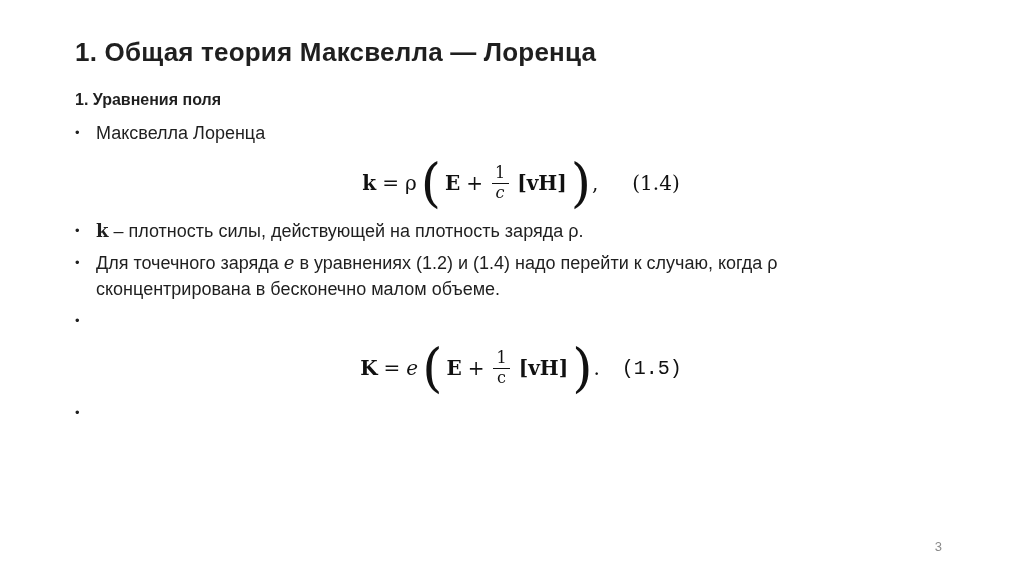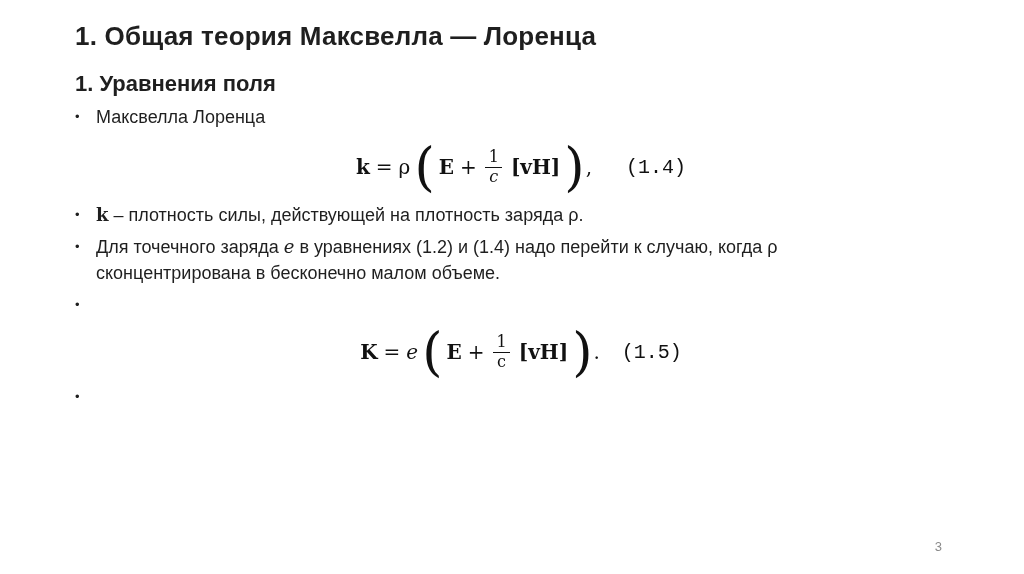--- a/index.html
+++ b/index.html
@@ -1,43 +1,43 @@
 <!DOCTYPE html>
 <html><head>
 <meta charset="utf-8">
 <style>
   html,body{margin:0;padding:0;background:#e9e9e9;font-family:"Liberation Sans",sans-serif;}
   .slide{
     position:relative;width:1024px;height:574px;background:#ffffff;
     color:#1f1f1f;overflow:hidden;margin:0 auto;
   }
-  .content{padding:20px 60px 0 75px;}
+  .content{padding:36px 60px 0 75px;}
   .title{font-size:26px;font-weight:600;line-height:32px;margin:0 0 20px 0;letter-spacing:.2px;}
-  .heading{font-size:22px;font-weight:700;line-height:24px;margin:0 0 8px 0;}
+  .heading{font-size:16px;font-weight:700;line-height:24px;margin:0 0 8px 0;}
   .bullet-row{display:flex;font-size:18px;line-height:26px;margin:0 0 6px 0;}
   .marker{flex:0 0 21px;width:21px;font-size:13px;line-height:26px;color:#1f1f1f;}
   .btext{flex:0 1 auto;max-width:790px;}
   .serif{font-family:"DejaVu Serif",serif;}
   .mbold{font-weight:700;}
   .mital{font-style:italic;}
   
   .formula-row{
     display:flex;align-items:center;justify-content:center;
     font-family:"DejaVu Serif",serif;font-size:20px;color:#111;
   }
   .f14{height:62px;margin:0 0 4px 0;}
   .f15{height:56px;margin:0 0 4px 0;}
   .paren{font-size:52px;font-weight:400;line-height:58px;padding:0 1px;}
   .fel{margin:0 3px;}
   .frac{display:inline-flex;flex-direction:column;align-items:center;
         font-size:16px;line-height:1.15;margin:0 5px;}
   .frac .num{padding:0 4px;}
   .frac .den{border-top:1.4px solid #111;padding:0 4px;}
   .eq-label{font-size:20px;}
-  .gap-wide{margin-left:34px;font-family:Liberation Mono, monospace;}
+  .gap-wide{margin-left:34px;}
   .gap-narrow{margin-left:22px;font-family:Liberation Mono, monospace;}
   .page-num{
     position:absolute;right:82px;bottom:20px;
     font-size:13px;color:#8a8a8a;
   }
 </style>
 </head>
 <body>
 
 <div class="slide">

